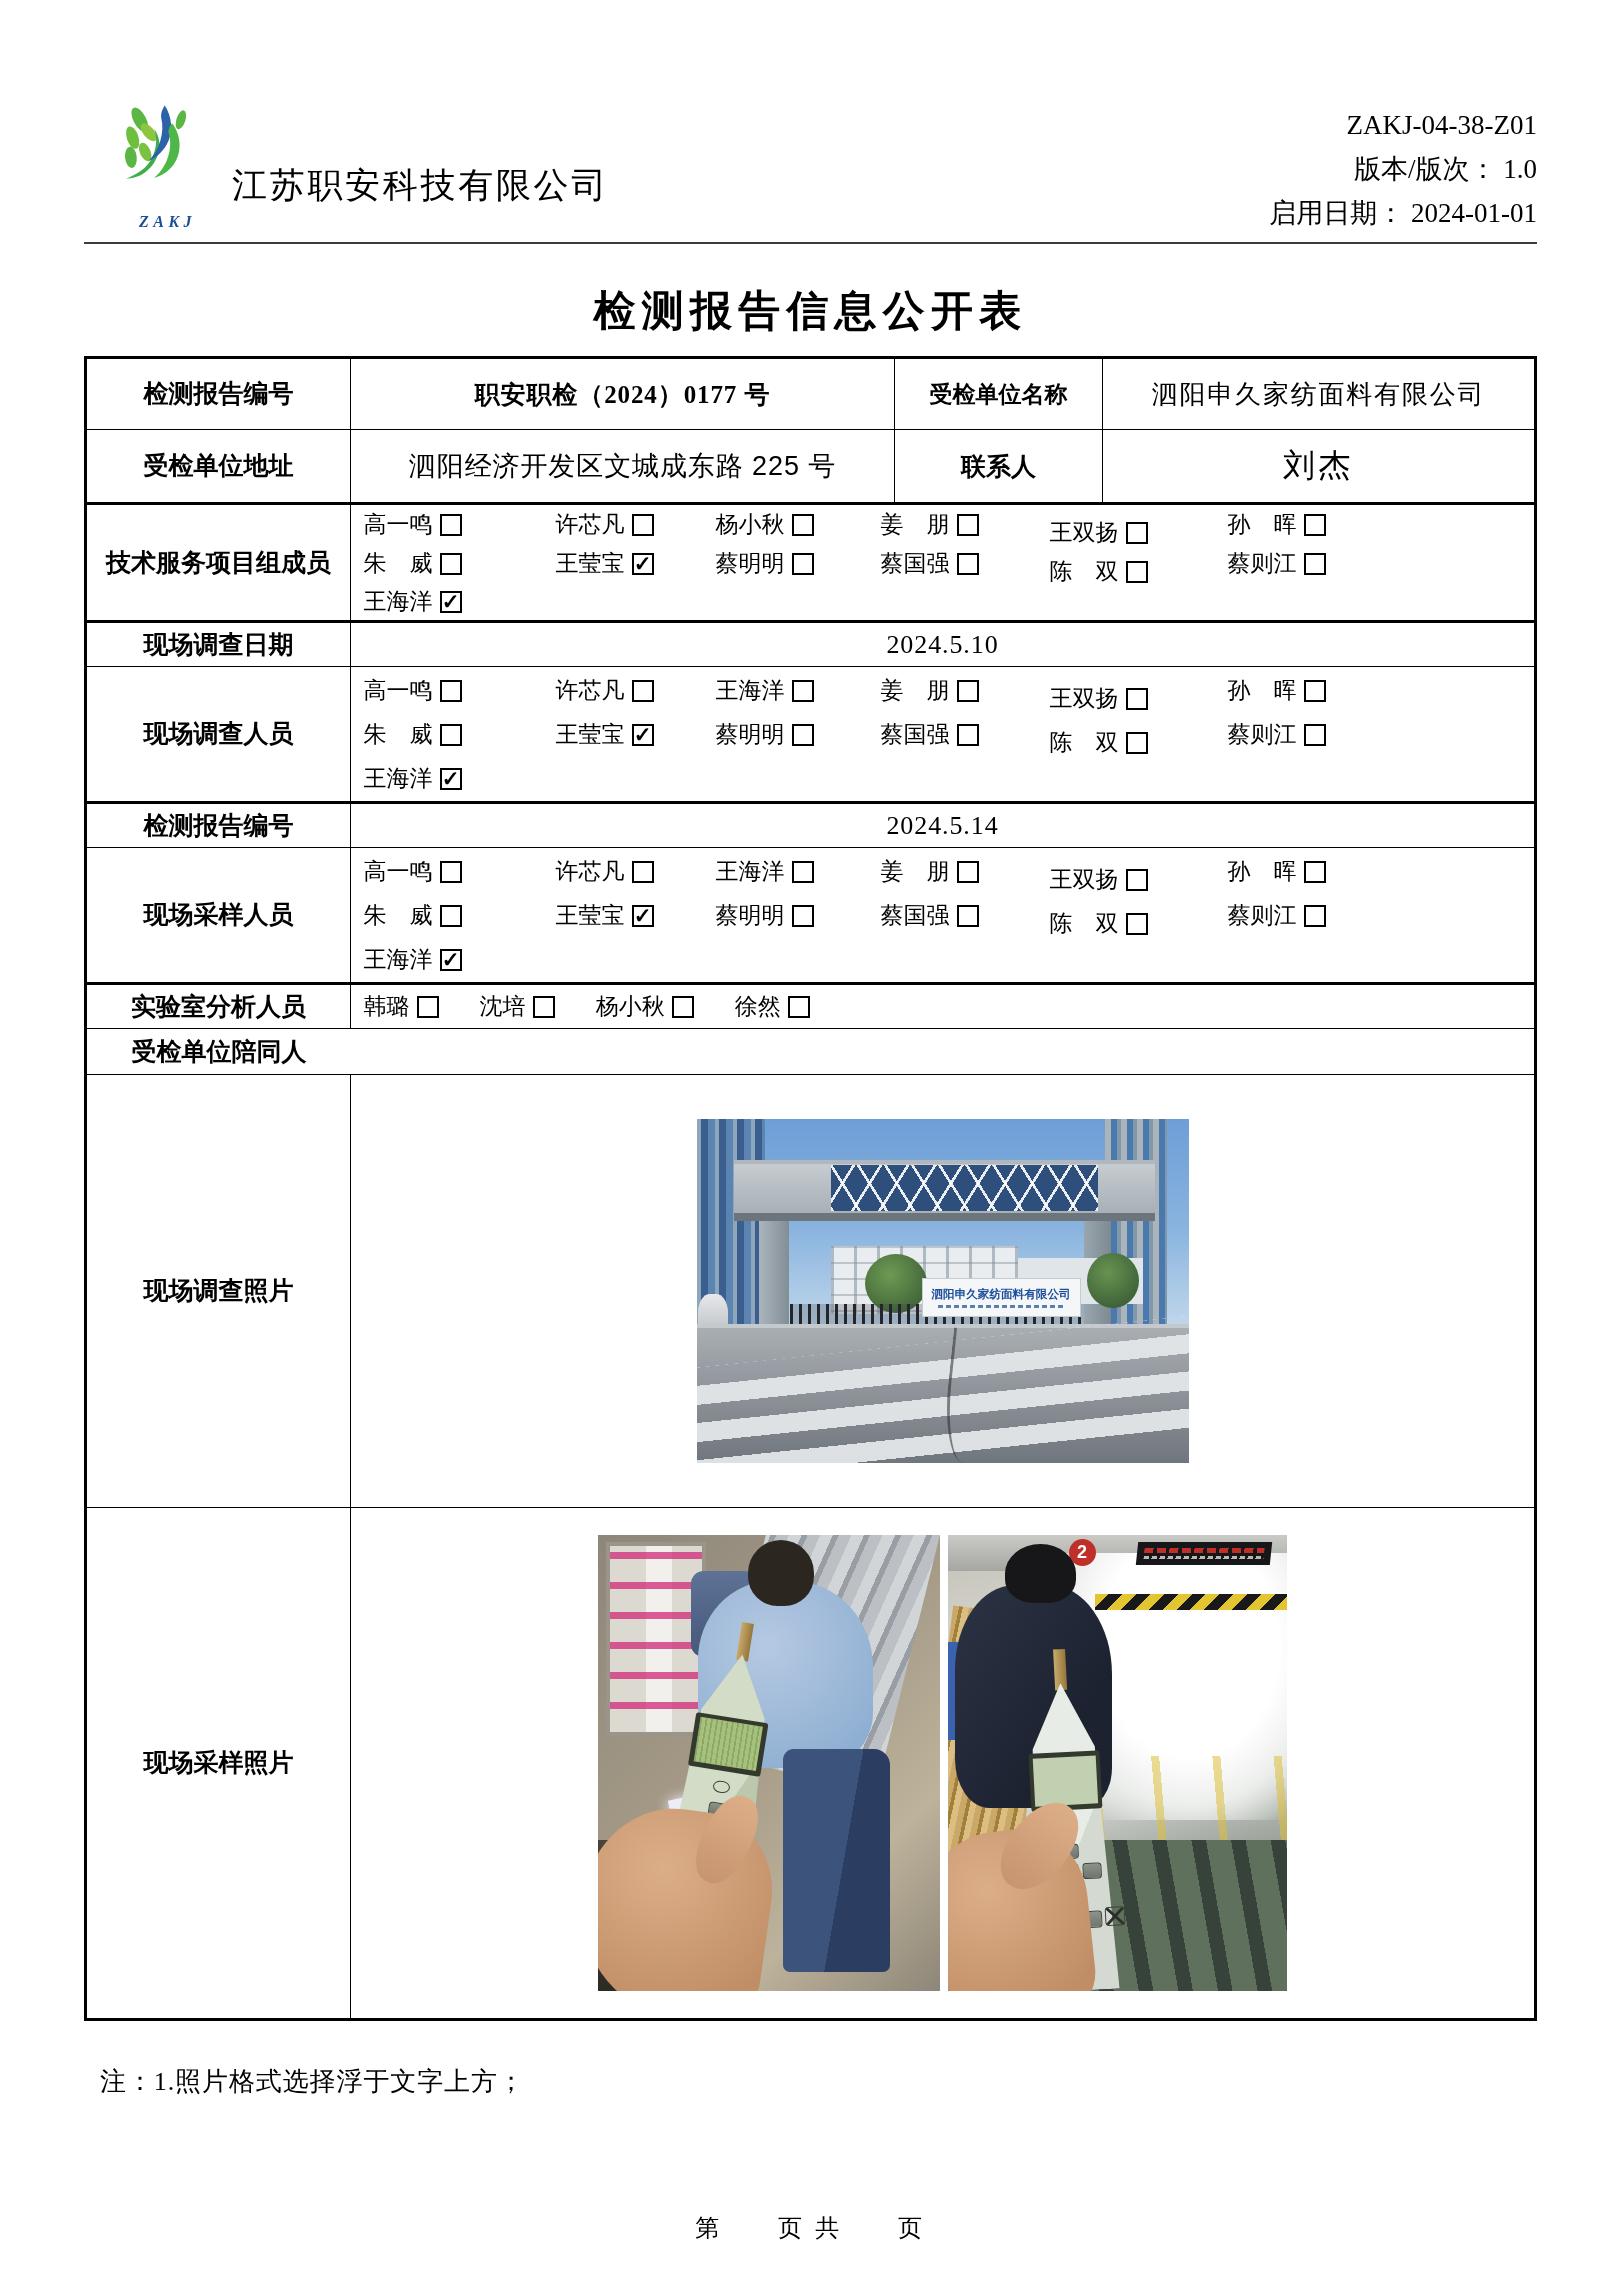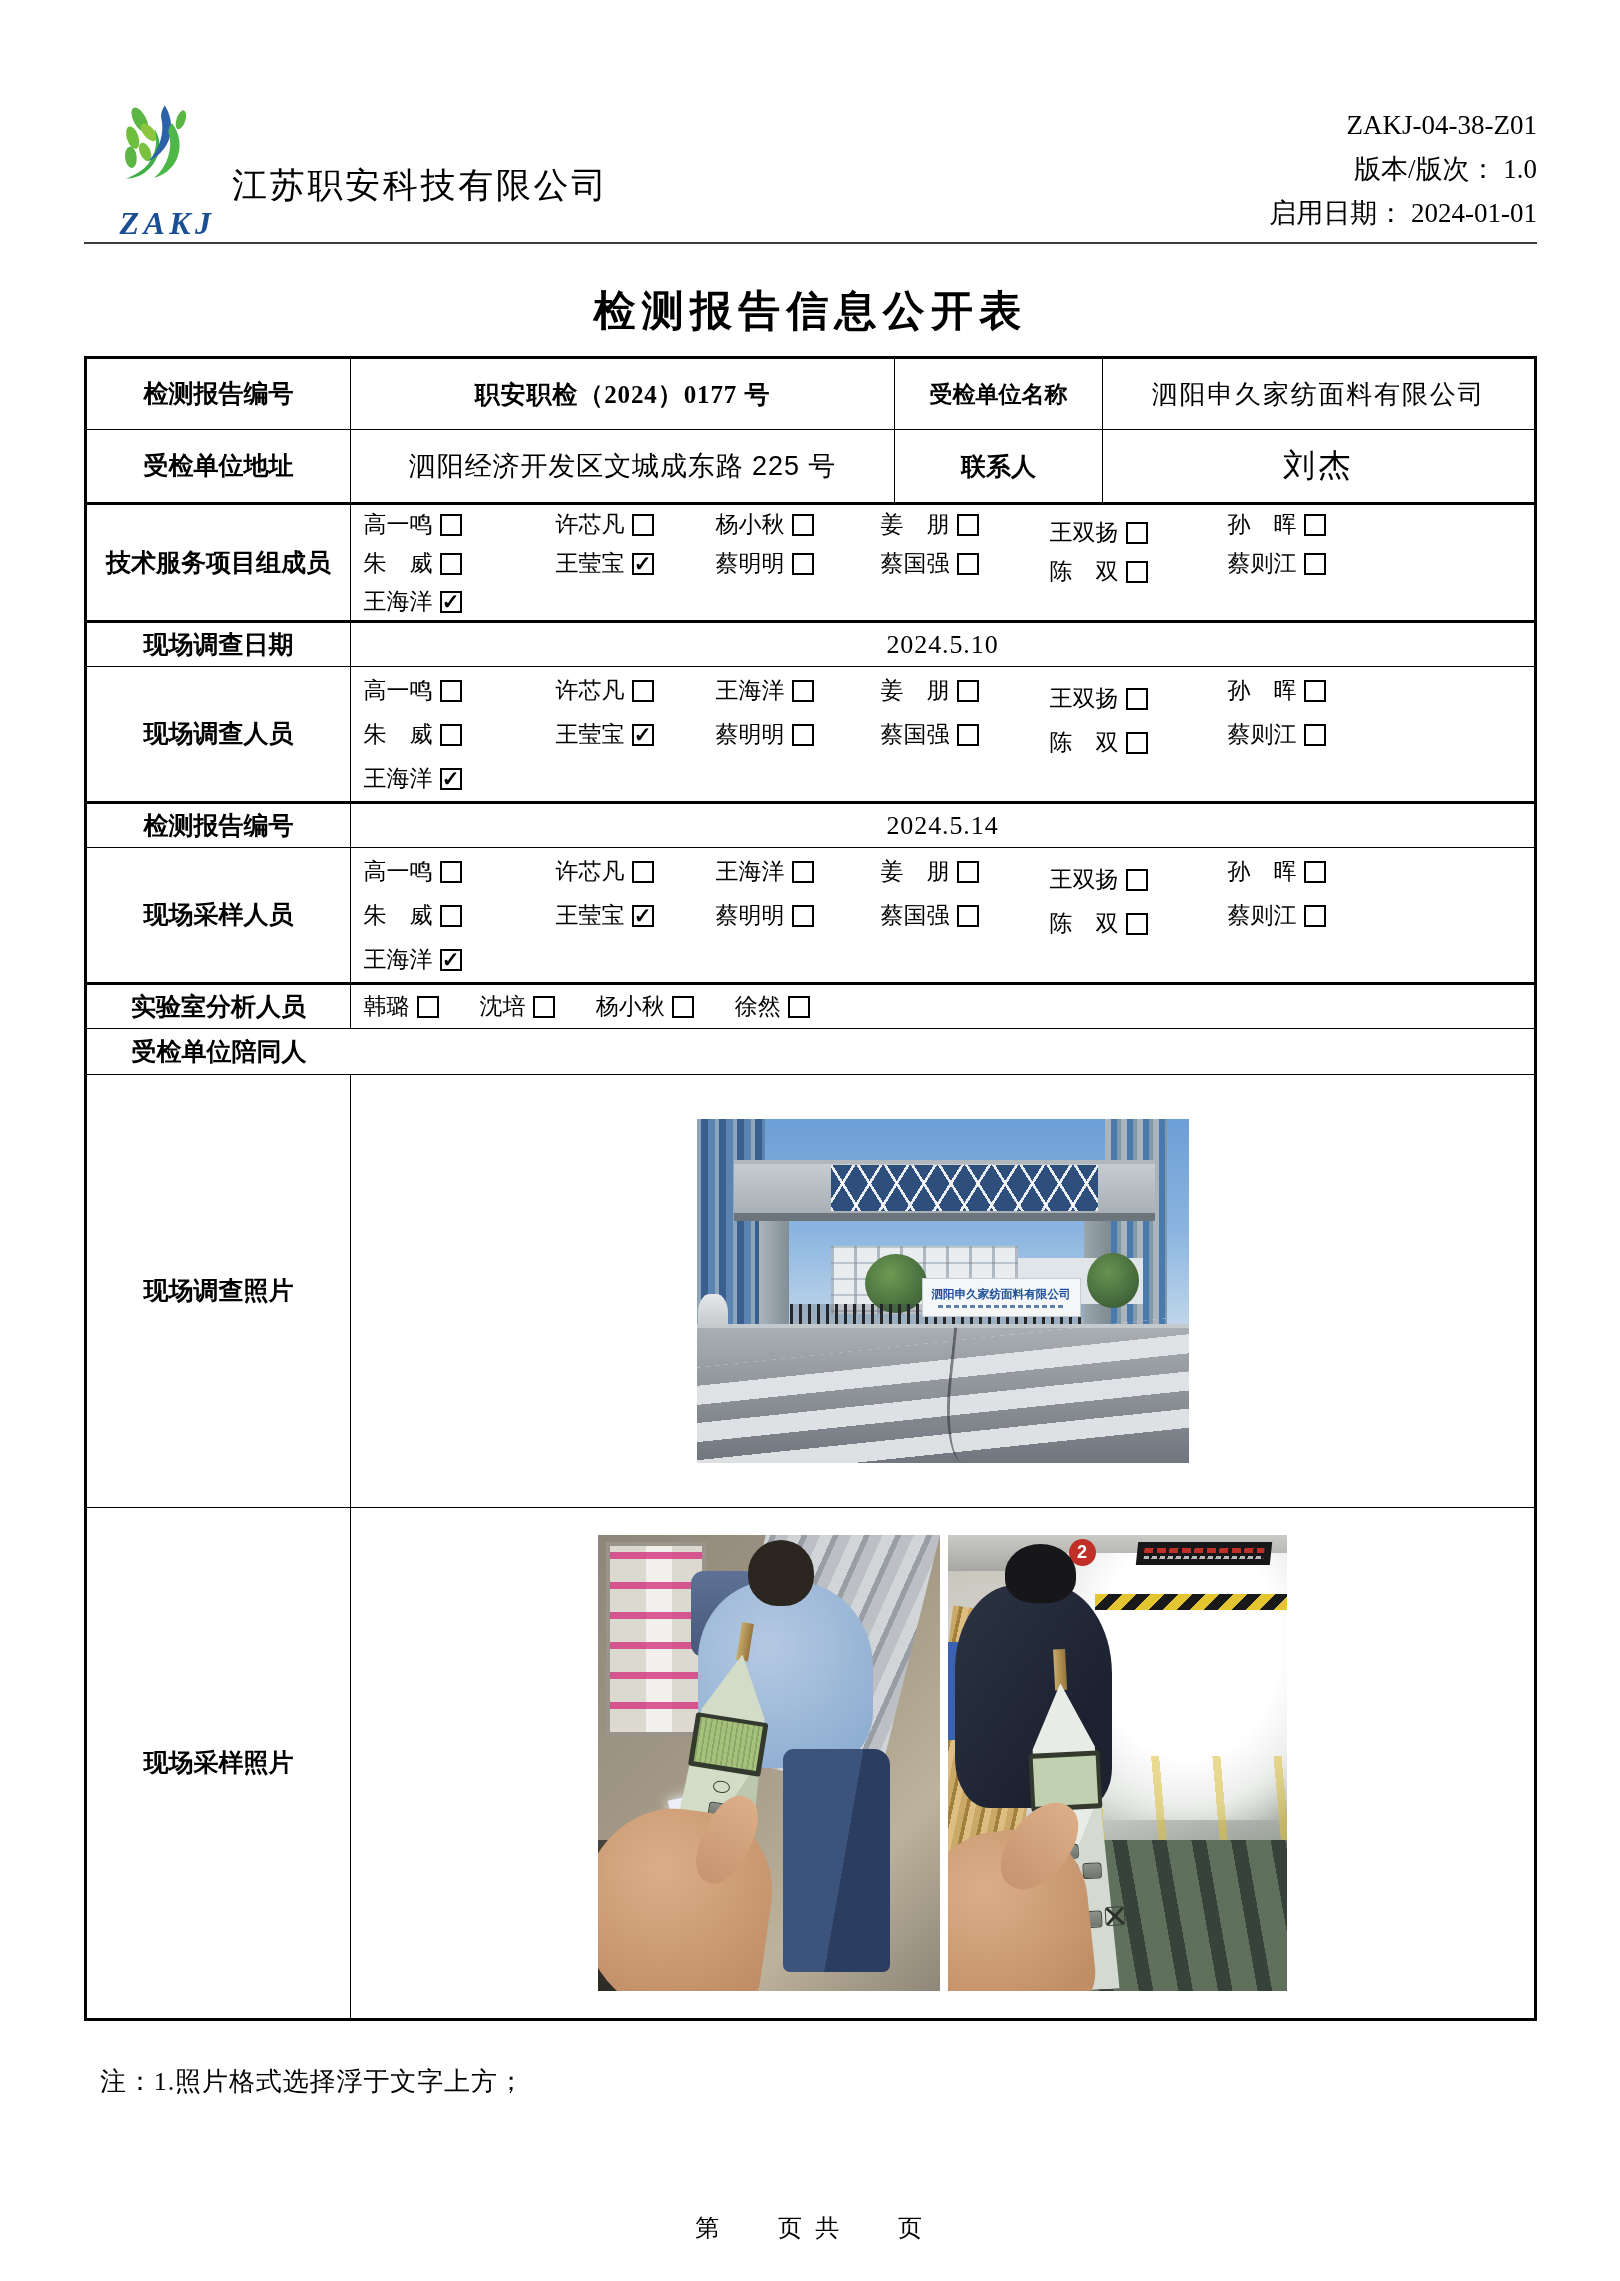--- a/index.html
+++ b/index.html
@@ -1,21 +1,21 @@
 <!DOCTYPE html>
 <html style="font-size:14.3px"><head>
 <meta charset="utf-8">
 <style>
   html,body{margin:0;padding:0;background:#e8e8e8;}
   .page{position:relative;width:1621px;height:2281px;background:#ffffff;margin:0 auto;
         font-family:"Liberation Serif","DejaVu Serif",serif;color:#000;overflow:hidden;}
 
   
   .logo-wrap{position:absolute;left:105px;top:93px;width:125px;text-align:center;}
-  .logo-text{font-size:32px;font-weight:bold;font-style:italic;color:#1b4f93;letter-spacing:4.5px;margin-top:8px;}
+  .logo-text{font-size:16px;font-weight:bold;font-style:italic;color:#1b4f93;letter-spacing:4.5px;margin-top:16px;}
   .company-name{position:absolute;left:232px;top:162px;font-size:35px;letter-spacing:2.7px;}
   .header-right{position:absolute;right:84px;top:103px;text-align:right;font-size:27px;line-height:44px;}
   .header-rule{position:absolute;left:84px;top:242px;width:1453px;border-top:2.7px solid #3c3c3c;}
 
   
   .doc-title{position:absolute;left:0;top:283px;width:100%;text-align:center;
              font-size:42px;font-weight:bold;letter-spacing:6.2px;}
 
   
   .form-table{position:absolute;left:84px;top:356px;width:1453px;border:3.6px solid #000;box-sizing:border-box;

